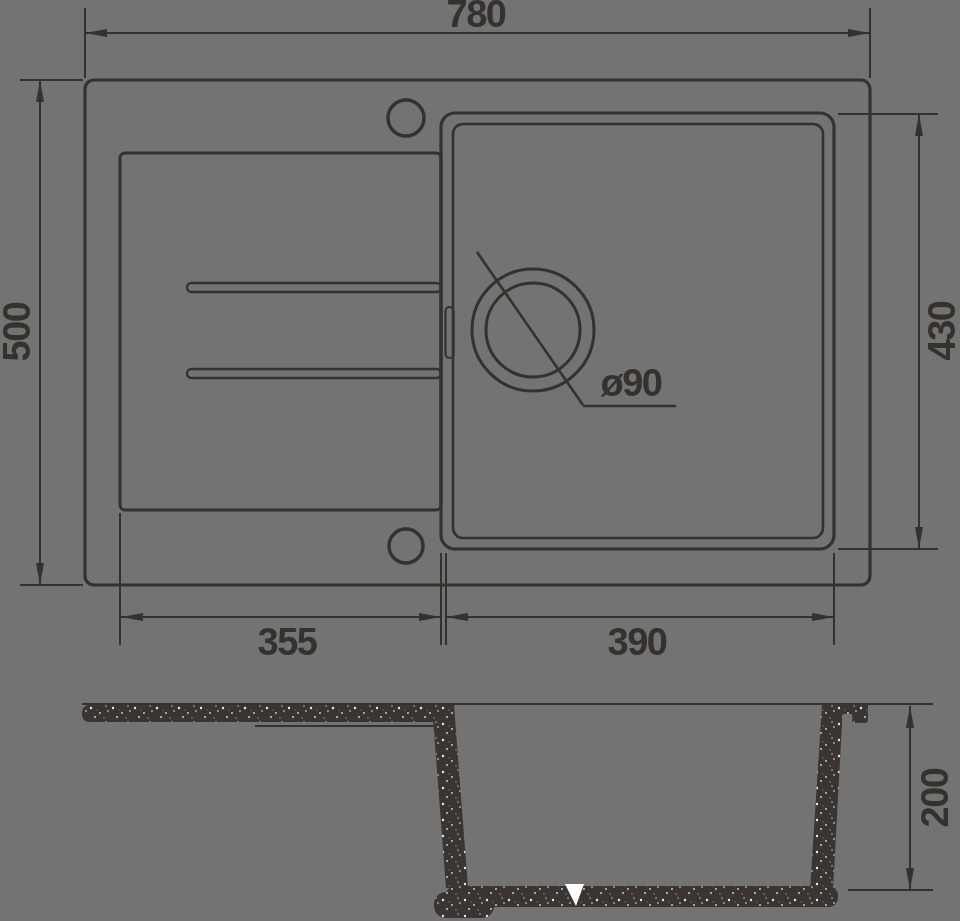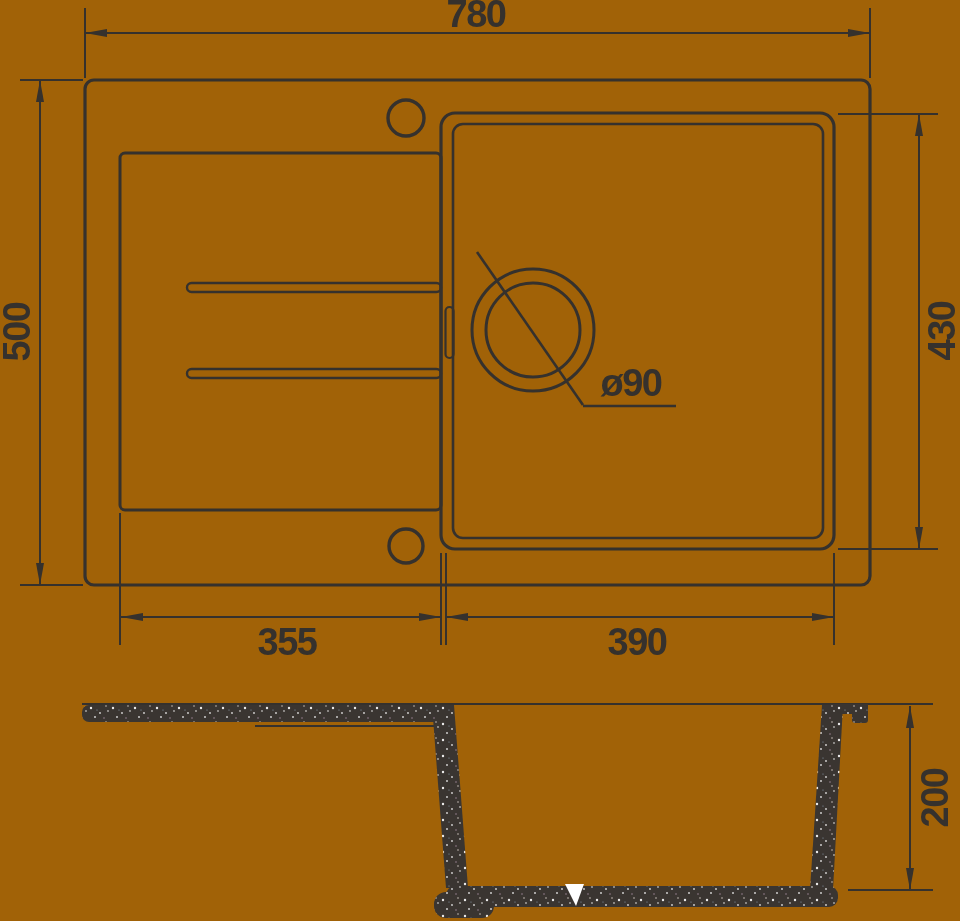--- a/index.html
+++ b/index.html
@@ -4,21 +4,21 @@
 <style>
   html, body {
     margin: 0;
     padding: 0;
     background: #ffffff;
   }
   .stage {
     position: relative;
     width: 960px;
     height: 921px;
-    background: #a16207;
+    background: #737373;
     overflow: hidden;
   }
   svg text {
     font-family: "Liberation Sans", "DejaVu Sans", sans-serif;
     font-weight: bold;
     font-size: 38px;
     letter-spacing: -1.5px;
     fill: #35312d;
   }
 </style>

